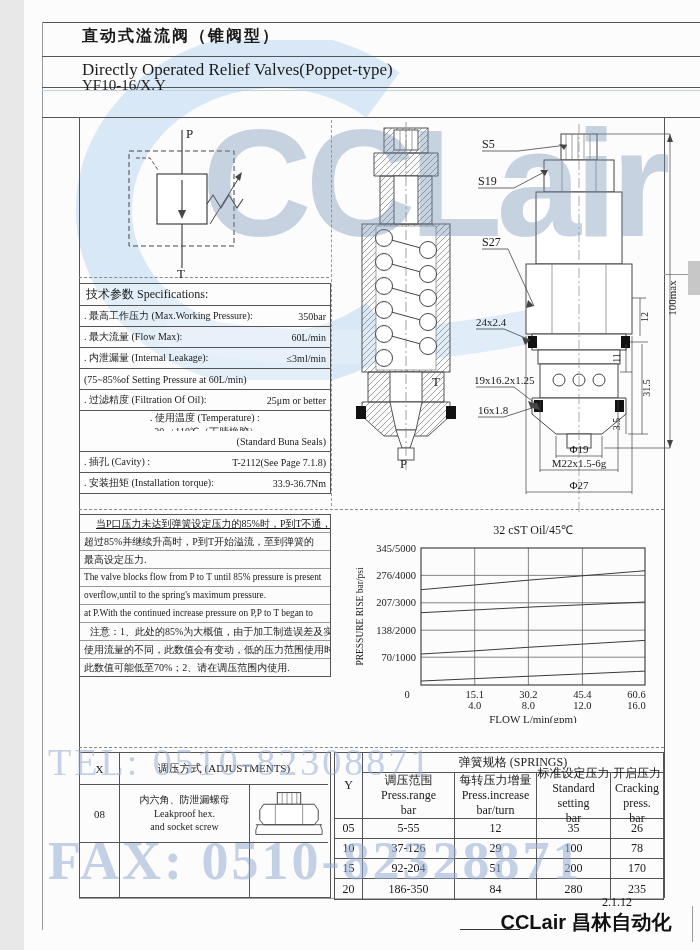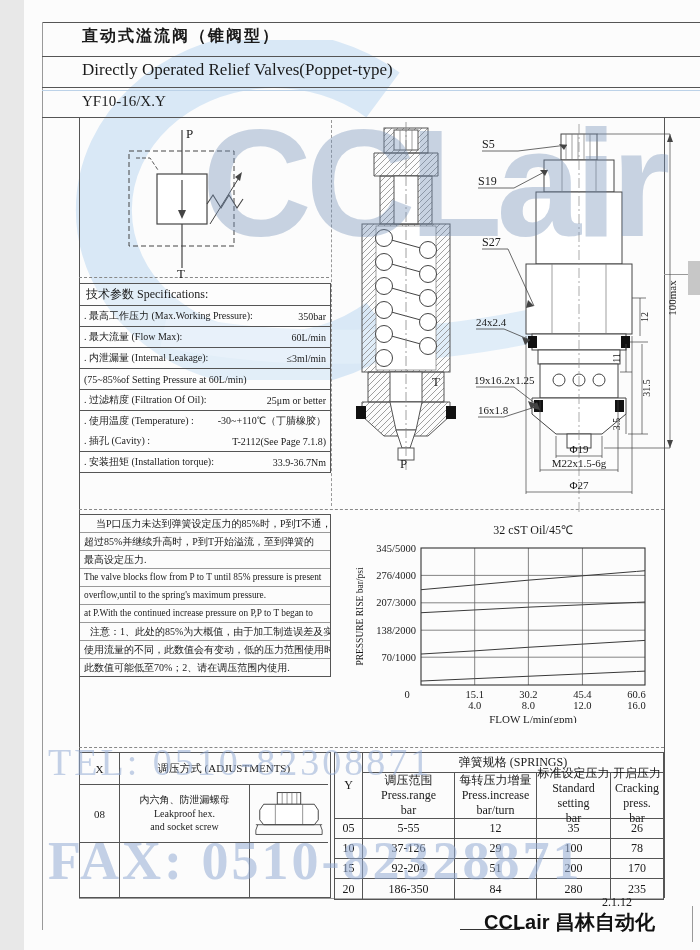--- a/index.html
+++ b/index.html
@@ -5,37 +5,37 @@
   html,body{margin:0;padding:0;background:#e8e8e8;}
   .page{position:relative;width:700px;height:950px;background:#fcfcfc;overflow:hidden;
         font-family:"Liberation Serif",serif;color:#1a1a1a;margin-left:24px;}
   .abs{position:absolute;}
   .hline{position:absolute;height:1px;background:#555;}
   .vline{position:absolute;width:1px;background:#555;}
   .dashh{position:absolute;height:0;border-top:1px dashed #888;}
   .dashv{position:absolute;width:0;border-left:1px dashed #999;}
   .title-cn{position:absolute;left:58px;top:26px;font-size:16px;font-weight:bold;letter-spacing:2px;}
   .title-en{position:absolute;left:58px;top:60px;font-size:17px;}
-  .model{position:absolute;left:58px;top:93px;font-size:15px;}
+  .model{position:absolute;left:58px;top:77px;font-size:15px;}
   
   .wm{pointer-events:none;}
   .wm-brand{position:absolute;left:178px;top:96px;width:522px;overflow:hidden;white-space:nowrap;
             font-family:"Liberation Sans",sans-serif;font-weight:bold;font-size:152px;
             letter-spacing:-6px;color:rgba(112,142,182,0.38);z-index:6;}
   .wm-tel{position:absolute;left:24px;top:740px;width:674px;overflow:hidden;white-space:nowrap;
           font-size:38px;letter-spacing:3px;color:rgba(148,172,212,0.55);z-index:6;}
   .wm-fax{position:absolute;left:24px;top:830px;width:674px;overflow:hidden;white-space:nowrap;
           font-size:54px;letter-spacing:3px;color:rgba(148,172,212,0.55);z-index:6;font-weight:bold;}
   
   .specs{position:absolute;left:55px;top:283px;width:250px;border:1px solid #555;background:rgba(255,255,255,0.25);z-index:2;}
   .sp-title{height:21px;line-height:21px;padding:0 6px;font-size:12px;border-bottom:1px solid #555;}
   .sp-row{height:20px;display:flex;align-items:center;justify-content:space-between;
           padding:0 4px;font-size:10px;border-bottom:1px solid #555;white-space:nowrap;overflow:hidden;}
   .sp-row:last-child{border-bottom:none;gap:21px;}
-  .sp-row.noB{border-bottom:none;}
+  .sp-row.noB{border-bottom:none;flex-direction:column;}
   
   .desc{position:absolute;left:55px;top:514px;width:250px;border:1px solid #555;background:rgba(255,255,255,0.2);z-index:2;}
   .d-line{height:17px;line-height:17px;padding:0 4px;border-bottom:1px solid #999;
           white-space:nowrap;overflow:hidden;}
   .d-line:last-child{border-bottom:none;}
   .d-cn{font-size:10px;}
   .d-en{font-size:9.3px;}
   
   .chart{position:absolute;left:325px;top:518px;width:320px;height:205px;z-index:2;}
   svg text{font-family:"Liberation Serif",serif;fill:#1a1a1a;}
@@ -55,21 +55,21 @@
        border:1px solid #555;background:rgba(255,255,255,0.2);z-index:2;}
   .springs>div{border-right:1px solid #555;border-bottom:1px solid #555;
        display:flex;align-items:center;justify-content:center;text-align:center;font-size:12px;}
   .springs>div.noR{border-right:none;}
   .springs>div.noB{border-bottom:none;}
   .sg-y{grid-row:1/3;grid-column:1;}
   .sg-title{grid-column:2/6;font-size:11px;}
   .sg-h{flex-direction:column;font-size:9px;line-height:1.25;}
   
   .doc-code{position:absolute;left:528px;top:895px;width:80px;text-align:right;font-size:12px;z-index:7;}
-  .footer-brand{position:absolute;left:460px;top:909px;width:204px;text-align:left;
+  .footer-brand{position:absolute;left:460px;top:909px;width:204px;text-align:center;
       font-family:"Liberation Sans",sans-serif;font-weight:bold;font-size:20px;color:#111;z-index:7;}
   .page-tab{position:absolute;left:664px;top:261px;width:34px;height:34px;background:#c7c7c7;
       display:flex;align-items:center;justify-content:center;font-size:20px;color:#333;z-index:3;}
 </style>
 </head>
 <body>
 
 <div class="page">
 
   <svg class="abs wm" style="left:0;top:40px;z-index:0;" width="560" height="340" viewBox="0 0 560 340">
@@ -133,20 +133,24 @@
         <span>(75~85%of Setting Pressure at 60L/min)</span>
         <span></span>
       </div>
     <div class="sp-row">
         <span>. 过滤精度 (Filtration Of Oil):</span>
         <span>25μm or better</span>
       </div>
     <div class="sp-row noB">
         <span>. 使用温度 (Temperature) :</span>
         <span>-30~+110℃（丁腈橡胶）</span>
+      </div>
+    <div class="sp-row" style="justify-content:flex-end;">
+        <span></span>
+        <span>(Standard Buna Seals)</span>
       </div>
     <div class="sp-row">
         <span>. 插孔 (Cavity) :</span>
         <span>T-2112(See Page 7.1.8)</span>
       </div>
     <div class="sp-row">
         <span>. 安装扭矩 (Installation torque):</span>
         <span>33.9-36.7Nm</span>
       </div>
   </div>
@@ -290,21 +294,21 @@
     <polygon points="196,16 193,24 199,24" fill="#444"></polygon>
     <polygon points="196,330 193,322 199,322" fill="#444"></polygon>
     <text x="202" y="180" font-size="11" text-anchor="middle" transform="rotate(-90 202 180)">100max</text>
     <text x="174" y="199" font-size="10" text-anchor="middle" transform="rotate(-90 174 199)">12</text>
     <text x="146" y="240" font-size="10" text-anchor="middle" transform="rotate(-90 146 240)">11</text>
     <text x="176" y="270" font-size="10" text-anchor="middle" transform="rotate(-90 176 270)">31.5</text>
     <text x="146" y="306" font-size="10" text-anchor="middle" transform="rotate(-90 146 306)">3.5</text>
   </svg>
 
   <div class="desc">
-    <div class="d-line d-cn" style="padding-left:16px;">当P口压力未达到弹簧设定压力的85%时，P到T不通，</div>
+    <div class="d-line d-cn" style="padding-left:16px;text-decoration:underline;">当P口压力未达到弹簧设定压力的85%时，P到T不通，</div>
     <div class="d-line d-cn">超过85%并继续升高时，P到T开始溢流，至到弹簧的</div>
     <div class="d-line d-cn">最高设定压力.</div>
     <div class="d-line d-en">The valve blocks flow from P to T until 85% pressure is present</div>
     <div class="d-line d-en">overflow,until to the spring's maximum pressure.</div>
     <div class="d-line d-en">at P.With the continued increase pressure on P,P to T began to</div>
     <div class="d-line d-cn" style="padding-left:10px;">注意：1、此处的85%为大概值，由于加工制造误差及实际</div>
     <div class="d-line d-cn">使用流量的不同，此数值会有变动，低的压力范围使用时，</div>
     <div class="d-line d-cn">此数值可能低至70%；2、请在调压范围内使用.</div>
   </div>
 

